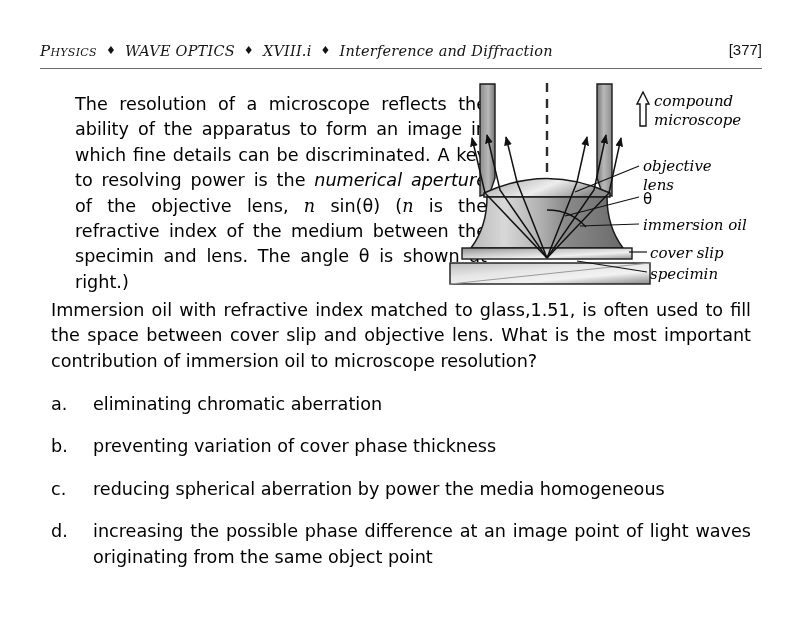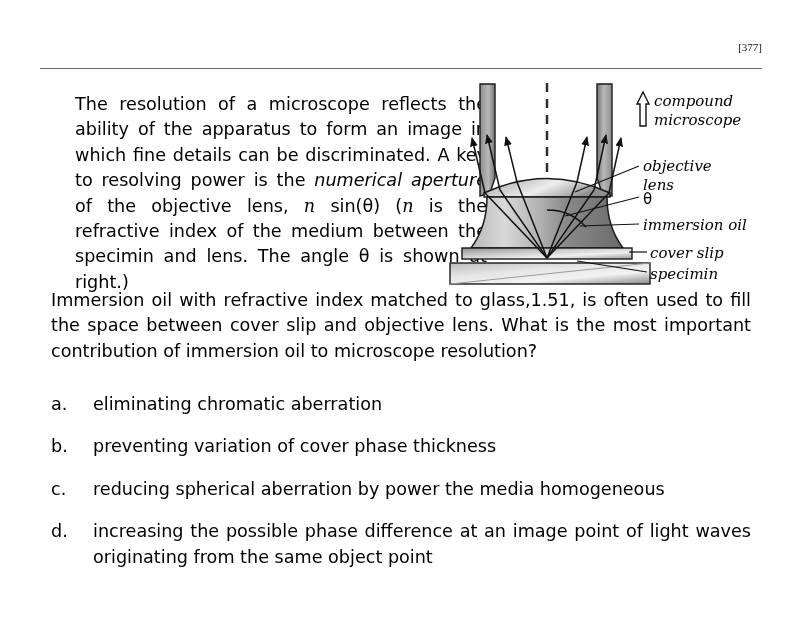--- a/index.html
+++ b/index.html
@@ -44,23 +44,23 @@
     font-style: normal;
     font-size: 11px;
     padding: 0 9px;
     vertical-align: 2px;
   }
   .hdr-seg { margin-right: 0; }
   .page-number {
     position: absolute;
     right: 0;
     top: -1px;
-    font-family: Liberation Serif, serif;
+    font-family: Liberation Sans, sans-serif;
     font-style: normal;
-    font-size: 11px;
+    font-size: 15px;
     color: #141414;
   }
   .header-rule {
     position: absolute;
     left: 40px;
     top: 68px;
     width: 722px;
     height: 1px;
     background: #6b6b6b;
   }
@@ -76,21 +76,21 @@
     text-justify: inter-word;
   }
   .para-intro {
     left: 51px;
     top: 92px;
     width: 412px;
     margin-left: 24px;
   }
   .para-question {
     left: 51px;
-    top: 288px;
+    top: 298px;
     width: 700px;
   }
   .it { font-style: italic; }
   .mathvar {
     font-family: "DejaVu Serif", serif;
     font-style: italic;
   }
   .mathfn { font-family: "DejaVu Sans", sans-serif; }
 
   
@@ -139,20 +139,23 @@
     font-family: "DejaVu Sans", sans-serif;
     font-style: normal;
     font-size: 15px;
     fill: #000000;
   }
 </style>
 </head>
 <body>
 
 <div class="page-header">
+  <div class="header-left">
+    <span class="hdr-smallcaps hdr-seg">Physics</span><span class="hdr-sep">♦</span><span class="hdr-seg">WAVE OPTICS</span><span class="hdr-sep">♦</span><span class="hdr-seg">XVIII.i</span><span class="hdr-sep">♦</span><span class="hdr-seg">Interference and Diffraction</span>
+  </div>
   <div class="page-number">[377]</div>
 </div>
 <div class="header-rule"></div>
 
 <div class="para para-intro"><span>The resolution of a microscope reflects the ability of the apparatus to form an image in which fine details can be discriminated.  A key to resolving power is the </span><span class="it">numerical aperture</span><span> of the objective lens, </span><span class="mathvar">n</span><span class="mathfn"> sin(</span><span class="mathfn">θ</span><span class="mathfn">) (</span><span class="mathvar">n</span><span> is the refractive index of the medium between the specimin and lens.  The angle </span><span>θ</span><span> is shown at right.)</span></div>
 
 <div class="figure">
   <svg width="320" height="212" viewBox="0 0 320 212" xmlns="http://www.w3.org/2000/svg">
     <defs>
       <linearGradient id="gBarrelL" x1="0" y1="0" x2="1" y2="0">

